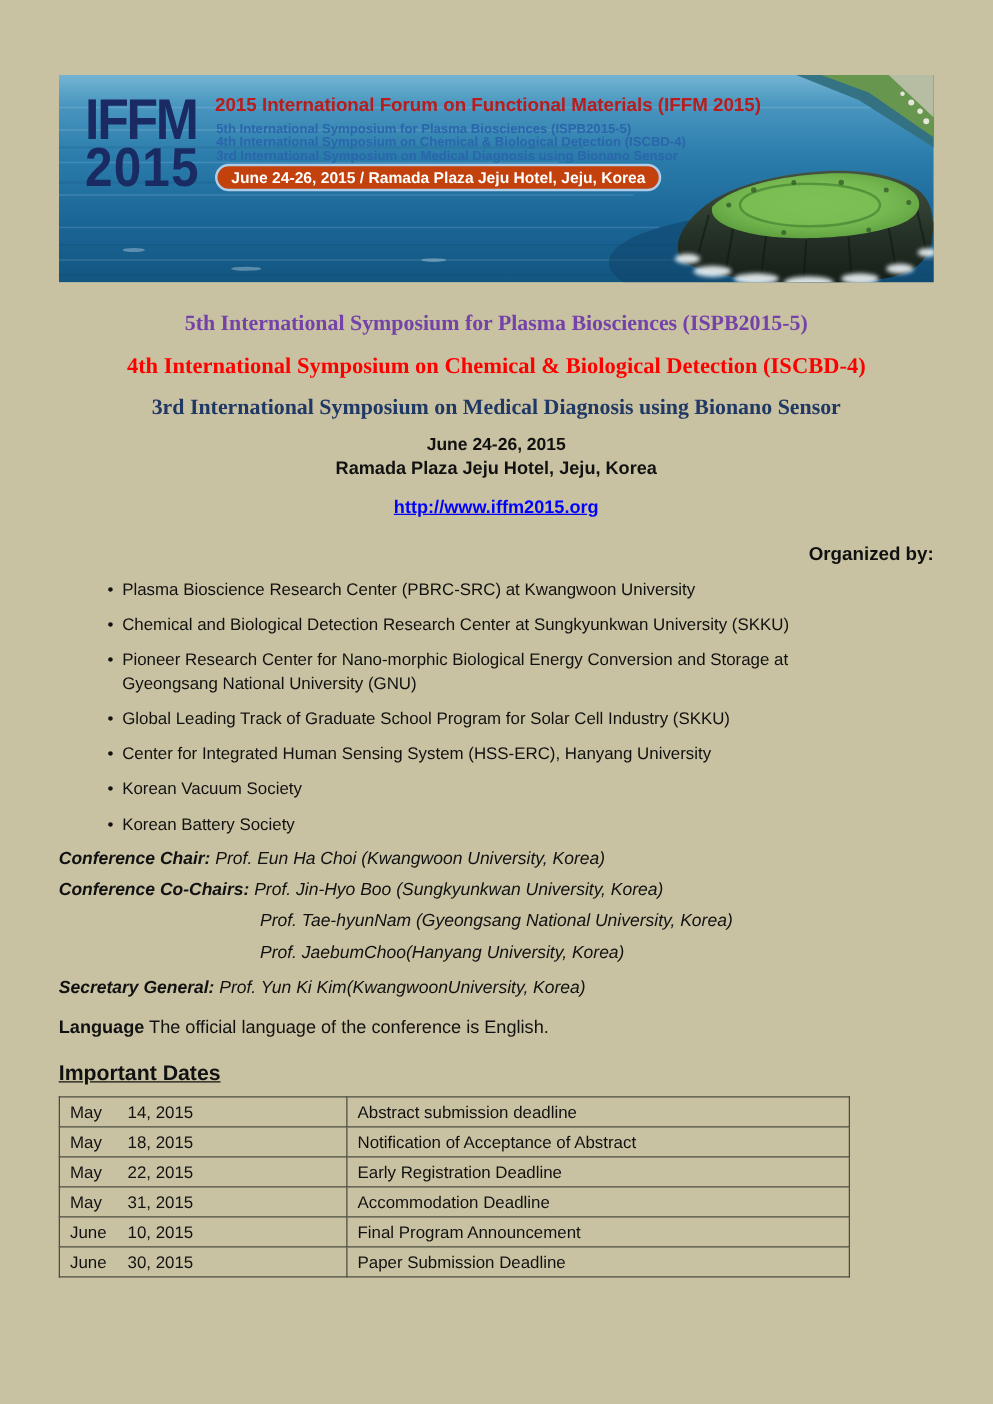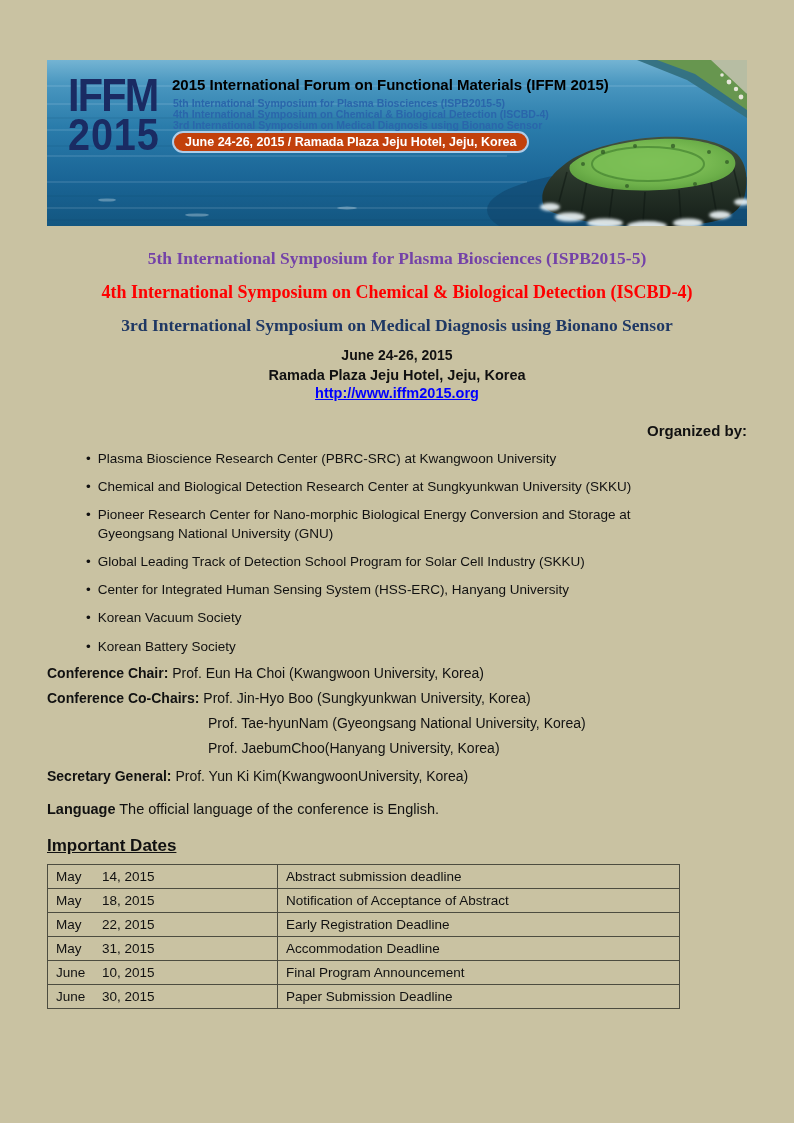--- a/index.html
+++ b/index.html
@@ -10,40 +10,40 @@
     color:#111;
   }
   
   .banner{position:absolute;left:47px;top:60px;width:780px;height:166px;overflow:hidden;}
   .banner svg{position:absolute;left:0;top:0;}
   .banner-text{position:absolute;left:0;top:0;width:100%;height:100%;}
   .logo{position:absolute;left:21px;top:16px;color:#1a2b63;font-weight:700;
         transform:scaleX(.9);transform-origin:left top;line-height:.86;}
   .logo .l1{font-size:46px;letter-spacing:-2px;}
   .logo .l2{font-size:44px;letter-spacing:1px;font-weight:600;}
-  .b-title{position:absolute;left:125px;top:16px;font-size:15px;font-weight:700;color:#000000;white-space:nowrap;}
+  .b-title{position:absolute;left:125px;top:16px;font-size:15px;font-weight:700;color:#b91c1c;white-space:nowrap;}
   .b-subs{position:absolute;left:126px;top:38px;}
   .b-subs div{font-size:10.5px;font-weight:700;color:#2a66ab;line-height:11px;white-space:nowrap;}
   .badge{position:absolute;left:125px;top:71px;background:#c2410c;border:2px solid #aecde9;
          border-radius:11px;color:#fff;font-size:12.5px;font-weight:700;padding:2px 11px;white-space:nowrap;}
   
   .content{position:absolute;left:47px;top:238px;width:700px;}
   .hline{text-align:center;font-family:"Liberation Serif","DejaVu Serif",serif;font-weight:700;}
   .h-purple{margin-top:10px;font-size:17.5px;color:#7442a8;}
   .h-red{margin-top:13px;font-size:18px;color:#fe0000;}
   .h-navy{margin-top:12px;font-size:17.5px;color:#1f3864;}
   .h-date{margin-top:11px;text-align:center;font-size:14px;font-weight:700;}
   .h-venue{margin-top:4px;text-align:center;font-size:14.5px;font-weight:700;}
-  .h-url{margin-top:2px;text-align:center;font-size:14.5px;font-weight:700;}
+  .h-url{margin-top:15px;text-align:center;font-size:14.5px;font-weight:700;}
   .h-url a{color:#0000fe;text-decoration:underline;}
   .org-label{margin-top:21px;font-size:15px;font-weight:700;text-align:right;}
   ul.orgs{list-style:none;margin:11px 0 0 0;padding:0 0 0 39px;width:610px;}
   ul.orgs li{display:flex;gap:7px;margin-top:10px;font-size:13.5px;line-height:1.35;}
   ul.orgs li .blt{flex:0 0 auto;}
-  .officers{margin-top:1px;}
+  .officers{margin-top:1px;font-style:italic;}
   .oline{margin-top:9px;font-size:14px;line-height:1.15;}
   .oline b{font-weight:700;}
   .indent{padding-left:161px;}
   .language{margin-top:17px;font-size:14.5px;}
   .imp-title{margin-top:19px;font-size:17px;font-weight:700;text-decoration:underline;}
   table.dates{margin-top:8px;border-collapse:collapse;width:633px;}
   table.dates td{border:1px solid #4c4c40;height:23px;padding:0 0 0 8px;
                  font-size:13.5px;font-weight:400;vertical-align:middle;}
   table.dates td.c1{width:221px;}
   table.dates .mon{display:inline-block;width:46px;}
@@ -183,21 +183,21 @@
     <li>
         <span class="blt">•</span>
         <span>Chemical and Biological Detection Research Center at Sungkyunkwan University (SKKU)</span>
       </li>
     <li>
         <span class="blt">•</span>
         <span>Pioneer Research Center for Nano-morphic Biological Energy Conversion and Storage at Gyeongsang National University (GNU)</span>
       </li>
     <li>
         <span class="blt">•</span>
-        <span>Global Leading Track of Detection School Program for Solar Cell Industry (SKKU)</span>
+        <span>Global Leading Track of Graduate School Program for Solar Cell Industry (SKKU)</span>
       </li>
     <li>
         <span class="blt">•</span>
         <span>Center for Integrated Human Sensing System (HSS-ERC), Hanyang University</span>
       </li>
     <li>
         <span class="blt">•</span>
         <span>Korean Vacuum Society</span>
       </li>
     <li>

